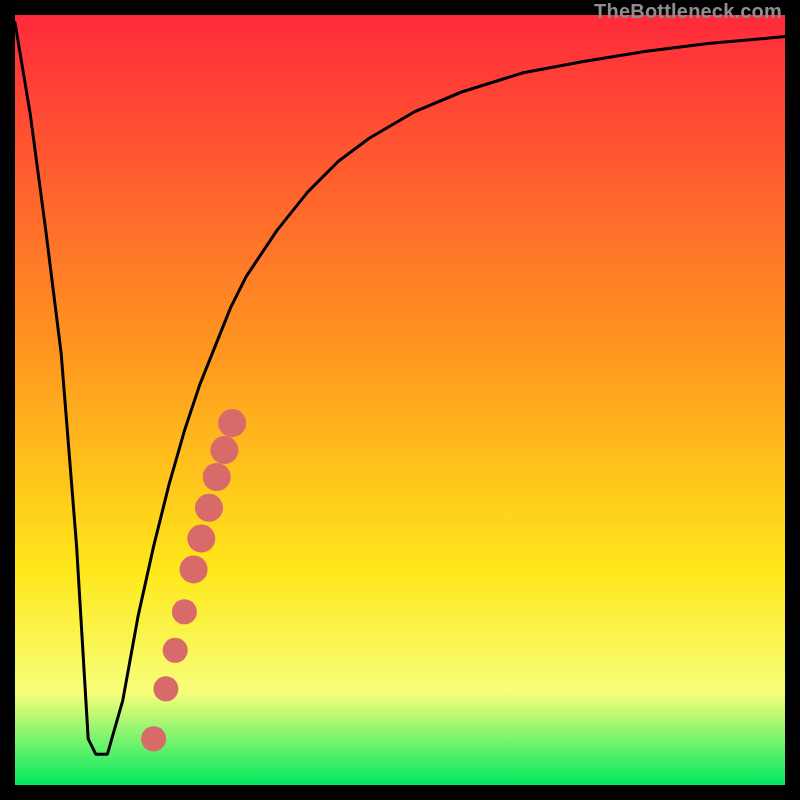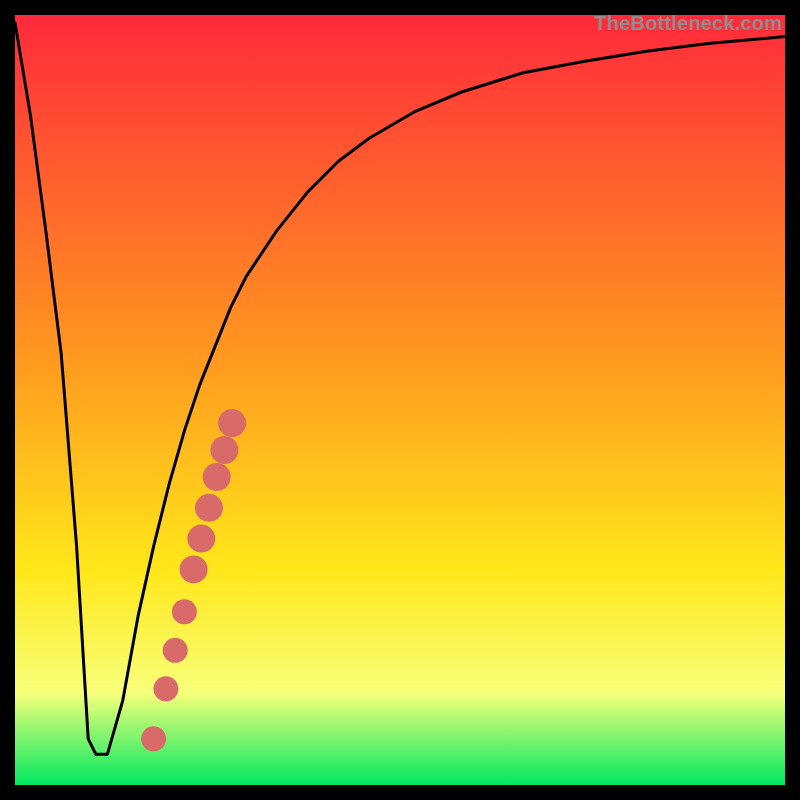--- a/index.html
+++ b/index.html
@@ -20,21 +20,21 @@
   }
   .plot {
     position: absolute;
     left: 0;
     top: 0;
     width: 770px;
     height: 770px;
   }
   .watermark {
     position: absolute;
-    top: 12px;
+    top: 0px;
     right: 18px;
     font-family: Arial, Helvetica, sans-serif;
     font-size: 20px;
     font-weight: 600;
     color: #8e8e8e;
     letter-spacing: 0.2px;
   }
 </style>
 </head>
 <body>

